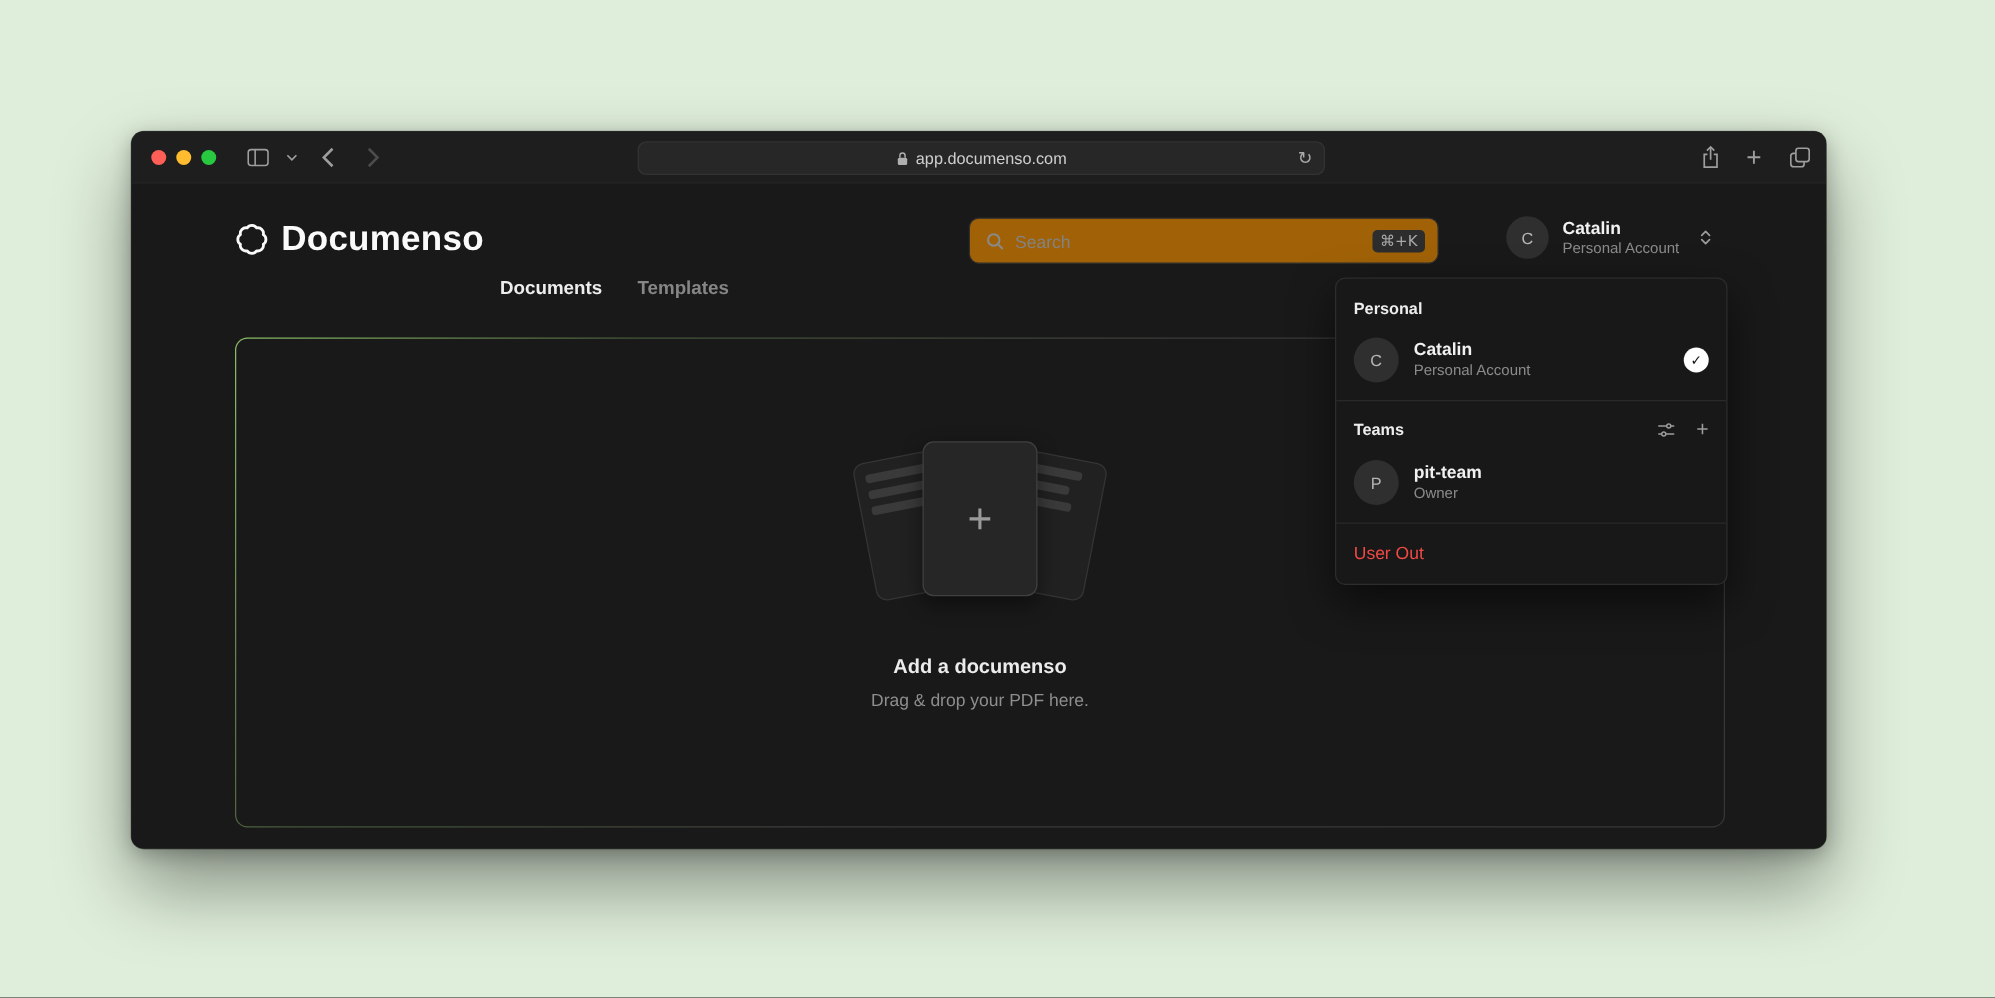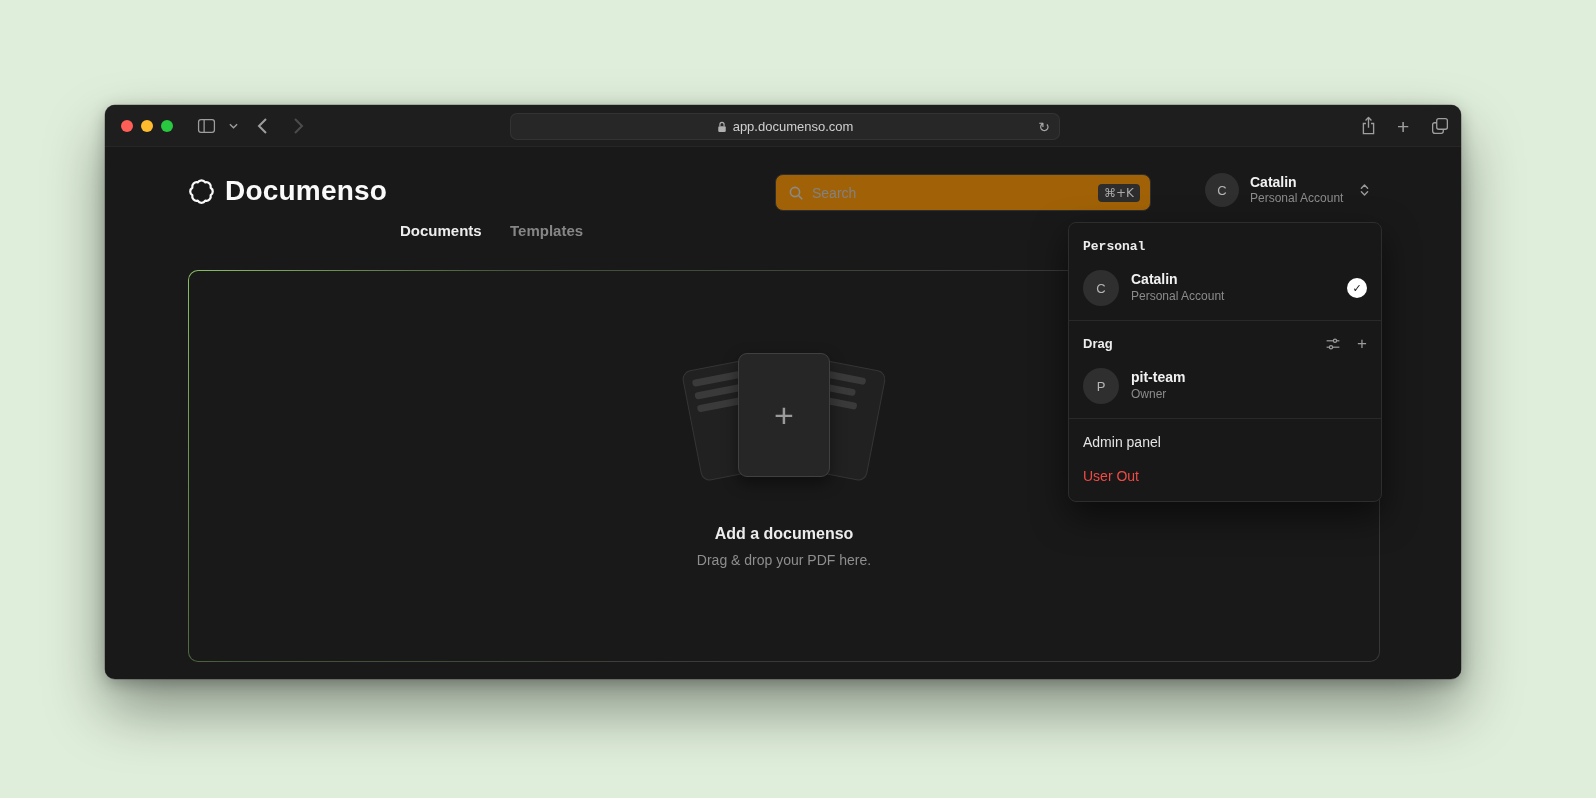--- a/index.html
+++ b/index.html
@@ -116,21 +116,21 @@
   .dz-title { margin-top:34px; color:#ececec; font-size:16px; font-weight:700; }
   .dz-sub   { margin-top:9px; color:#8e8e8e; font-size:14px; }
 
   
   .user-menu {
     position:absolute; left:963px; top:75px; width:314px; z-index:10;
     background:#181818; border:1px solid #2d2d2d; border-radius:8px;
     box-shadow:0 14px 34px rgba(0,0,0,.55);
     padding:4px 0 8px 0;
   }
-  .menu-label { padding:12px 14px 8px; color:#ededed; font-size:13px; font-weight:700;font-family:Liberation Mono, monospace; }
+  .menu-label { padding:12px 14px 8px; color:#ededed; font-size:13px; font-weight:700; }
   .menu-item { display:flex; align-items:center; gap:12px; padding:8px 14px; }
   .menu-item .avatar { width:36px; height:36px; }
   .mi-name { color:#f1f1f1; font-size:14px; font-weight:600; line-height:1.25; }
   .mi-sub  { color:#8b8b8b; font-size:12px; line-height:1.3; }
   .check-circle {
     margin-left:auto; width:20px; height:20px; border-radius:50%;
     background:#ffffff; color:#111; font-size:11px; font-weight:700;
     display:flex; align-items:center; justify-content:center;
     font-family:"DejaVu Sans",sans-serif;
   }
@@ -270,21 +270,21 @@
         <span>
           <div class="mi-name">Catalin</div>
           <div class="mi-sub">Personal Account</div>
         </span>
         <span class="check-circle">✓</span>
       </div>
 
       <div class="menu-sep"></div>
 
       <div class="teams-row">
-        <span class="menu-label-inline">Drag</span>
+        <span class="menu-label-inline">Teams</span>
         <span class="teams-icons">
           <span style="display:flex;">
             <svg width="16" height="16" viewBox="0 0 20 20" fill="none" stroke="currentColor" stroke-width="1.5">
               <path d="M2 6h8.5"></path>
                 <path d="M14.5 6H18"></path>
                 <circle cx="12.5" cy="6" r="2"></circle>
               <path d="M2 14h3.5"></path>
                 <path d="M9.5 14H18"></path>
                 <circle cx="7.5" cy="14" r="2"></circle>
             </svg>
@@ -296,18 +296,17 @@
       <div class="menu-item">
         <span class="avatar">P</span>
         <span>
           <div class="mi-name">pit-team</div>
           <div class="mi-sub">Owner</div>
         </span>
       </div>
 
       <div class="menu-sep"></div>
 
-      <div class="menu-action">Admin panel</div>
       <div class="menu-action danger">User Out</div>
     </div>
 
   </div>
 </div>
 
 </body></html>

